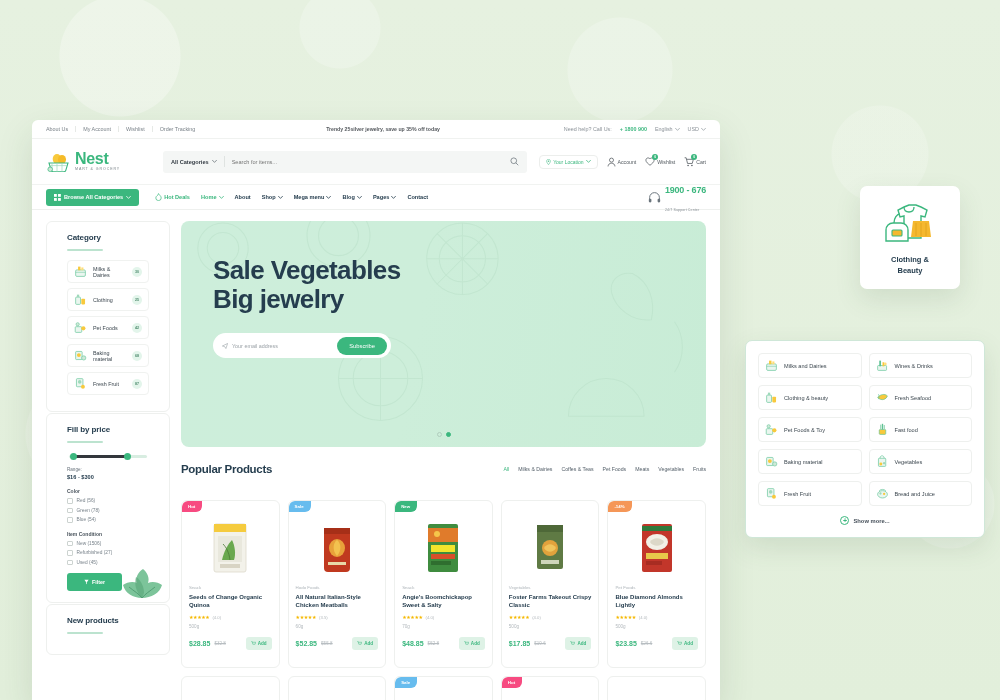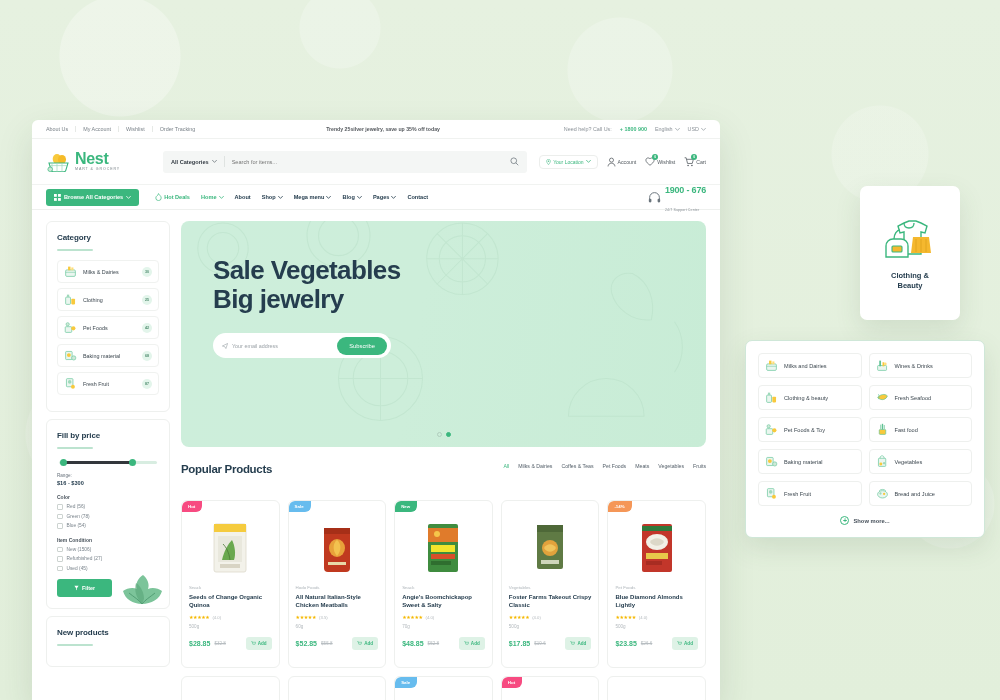--- a/index.html
+++ b/index.html
@@ -96,22 +96,22 @@
   .nav-support { margin-left: auto; display: flex; align-items: center; gap: 4px; }
   .nav-support .ph { font-size: 9px; font-weight: bold; color: #3bb77e; line-height: 1; letter-spacing: -.2px; }
   .nav-support .sub { font-size: 3.6px; color: #8a9197; letter-spacing: .1px; }
 
   
   .content { display: flex; padding: 11px 14px 0 14px; gap: 11px; }
   .col-left { width: 124px; flex-shrink: 0; }
   .col-right { flex: 1; min-width: 0; }
 
   .panel {
-    border: 1px solid #eef0ee; border-radius: 6px; padding: 11px 10px;
-    margin-bottom: 7px; background: #fff;
+    border: 1px solid #eef0ee; border-radius: 6px; padding: 11px 20px;
+    margin-bottom: 1px; background: #fff;
   }
   .panel h3 { font-size: 8px; color: #253d4e; font-weight: bold; letter-spacing: -.1px; }
   .panel .rule { width: 36px; height: 2px; background: #bce3cf; border-radius: 2px; margin: 7px 0 9px 0; }
 
   .cat-row {
     display: flex; align-items: center; gap: 6px;
     border: 1px solid #f0f2f0; border-radius: 4px;
     padding: 4px 6px; margin-bottom: 5px; background: #fff;
   }
   .cat-row .ci { width: 13px; height: 13px; flex-shrink: 0; }
@@ -152,21 +152,21 @@
     margin-top: 19px; width: 178px; height: 25px; background: #fff;
     border-radius: 14px; display: flex; align-items: center; padding: 0 4px 0 9px; gap: 5px;
   }
   .sub-form .si { flex: 1; font-size: 5.4px; color: #9ba2a7; display: flex; align-items: center; gap: 4px; }
   .sub-btn { background: #3bb77e; color: #fff; font-size: 5.8px; border-radius: 12px; padding: 6px 12px; font-weight: normal; }
   .dots { position: absolute; bottom: 10px; left: 0; right: 0; display: flex; justify-content: center; gap: 4px; }
   .dot { width: 5px; height: 5px; border-radius: 50%; border: 1px solid #b0cdbd; }
   .dot.on { background: #3bb77e; border-color: #3bb77e; }
 
   
-  .pp-head { display: flex; align-items: flex-start; margin: 16px 0 25px 0; }
+  .pp-head { display: flex; align-items: center; margin: 16px 0 25px 0; }
   .pp-head h2 { font-size: 11.5px; color: #253d4e; font-weight: bold; letter-spacing: -.3px; }
   .pp-tabs { margin-left: auto; display: flex; gap: 9px; align-items: center; }
   .pp-tabs span { font-size: 5.2px; color: #55606a; }
   .pp-tabs span.active { color: #3bb77e; }
 
   .grid { display: grid; grid-template-columns: repeat(5, 1fr); gap: 8px; }
   .card {
     border: 1px solid #eef0ee; border-radius: 6px; position: relative;
     padding: 9px 7px 8px 7px; background: #fff; overflow: hidden; min-height: 168px;
   }
@@ -192,21 +192,21 @@
     margin-left: auto; background: #def2e6; color: #3bb77e; font-size: 4.6px; font-weight: bold;
     padding: 4px 5px; border-radius: 3px; display: flex; align-items: center; gap: 2px; white-space: nowrap;
   }
 
   
   .float-card {
     position: absolute; background: #fff; border-radius: 7px;
     box-shadow: 0 10px 26px rgba(60,90,60,.13);
   }
   #clothing-card {
-    left: 860px; top: 186px; width: 100px; height: 134px;
+    left: 860px; top: 186px; width: 100px; height: 103px;
     display: flex; flex-direction: column; align-items: center; justify-content: center; gap: 8px;
   }
   #clothing-card .lbl { font-size: 7.5px; font-weight: bold; color: #253d4e; text-align: center; line-height: 1.35; }
 
   #cat-dropdown {
     left: 745px; top: 340px; width: 240px; padding: 12px;
     border: 1px solid #cfe7d8;
   }
   .dd-grid { display: grid; grid-template-columns: 1fr 1fr; gap: 7px; }
   .dd-item {

